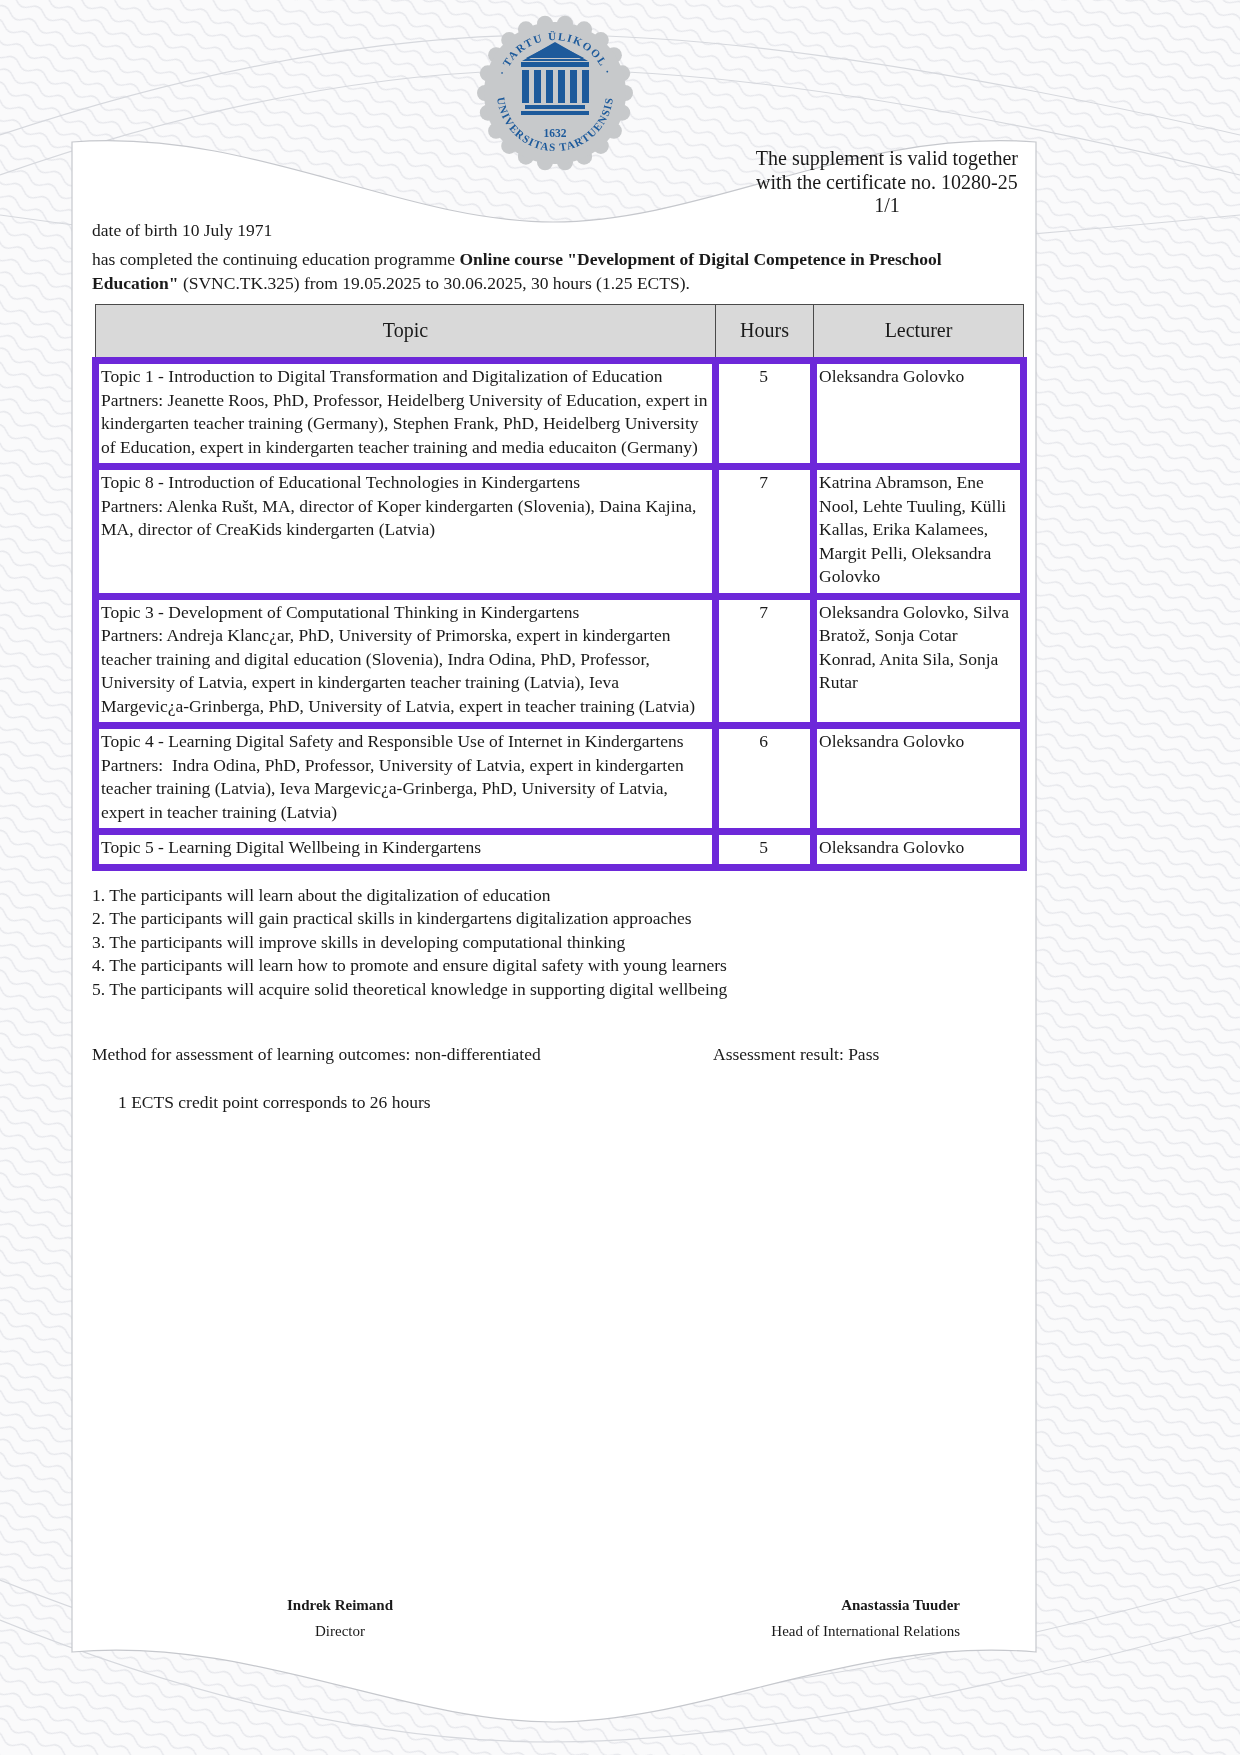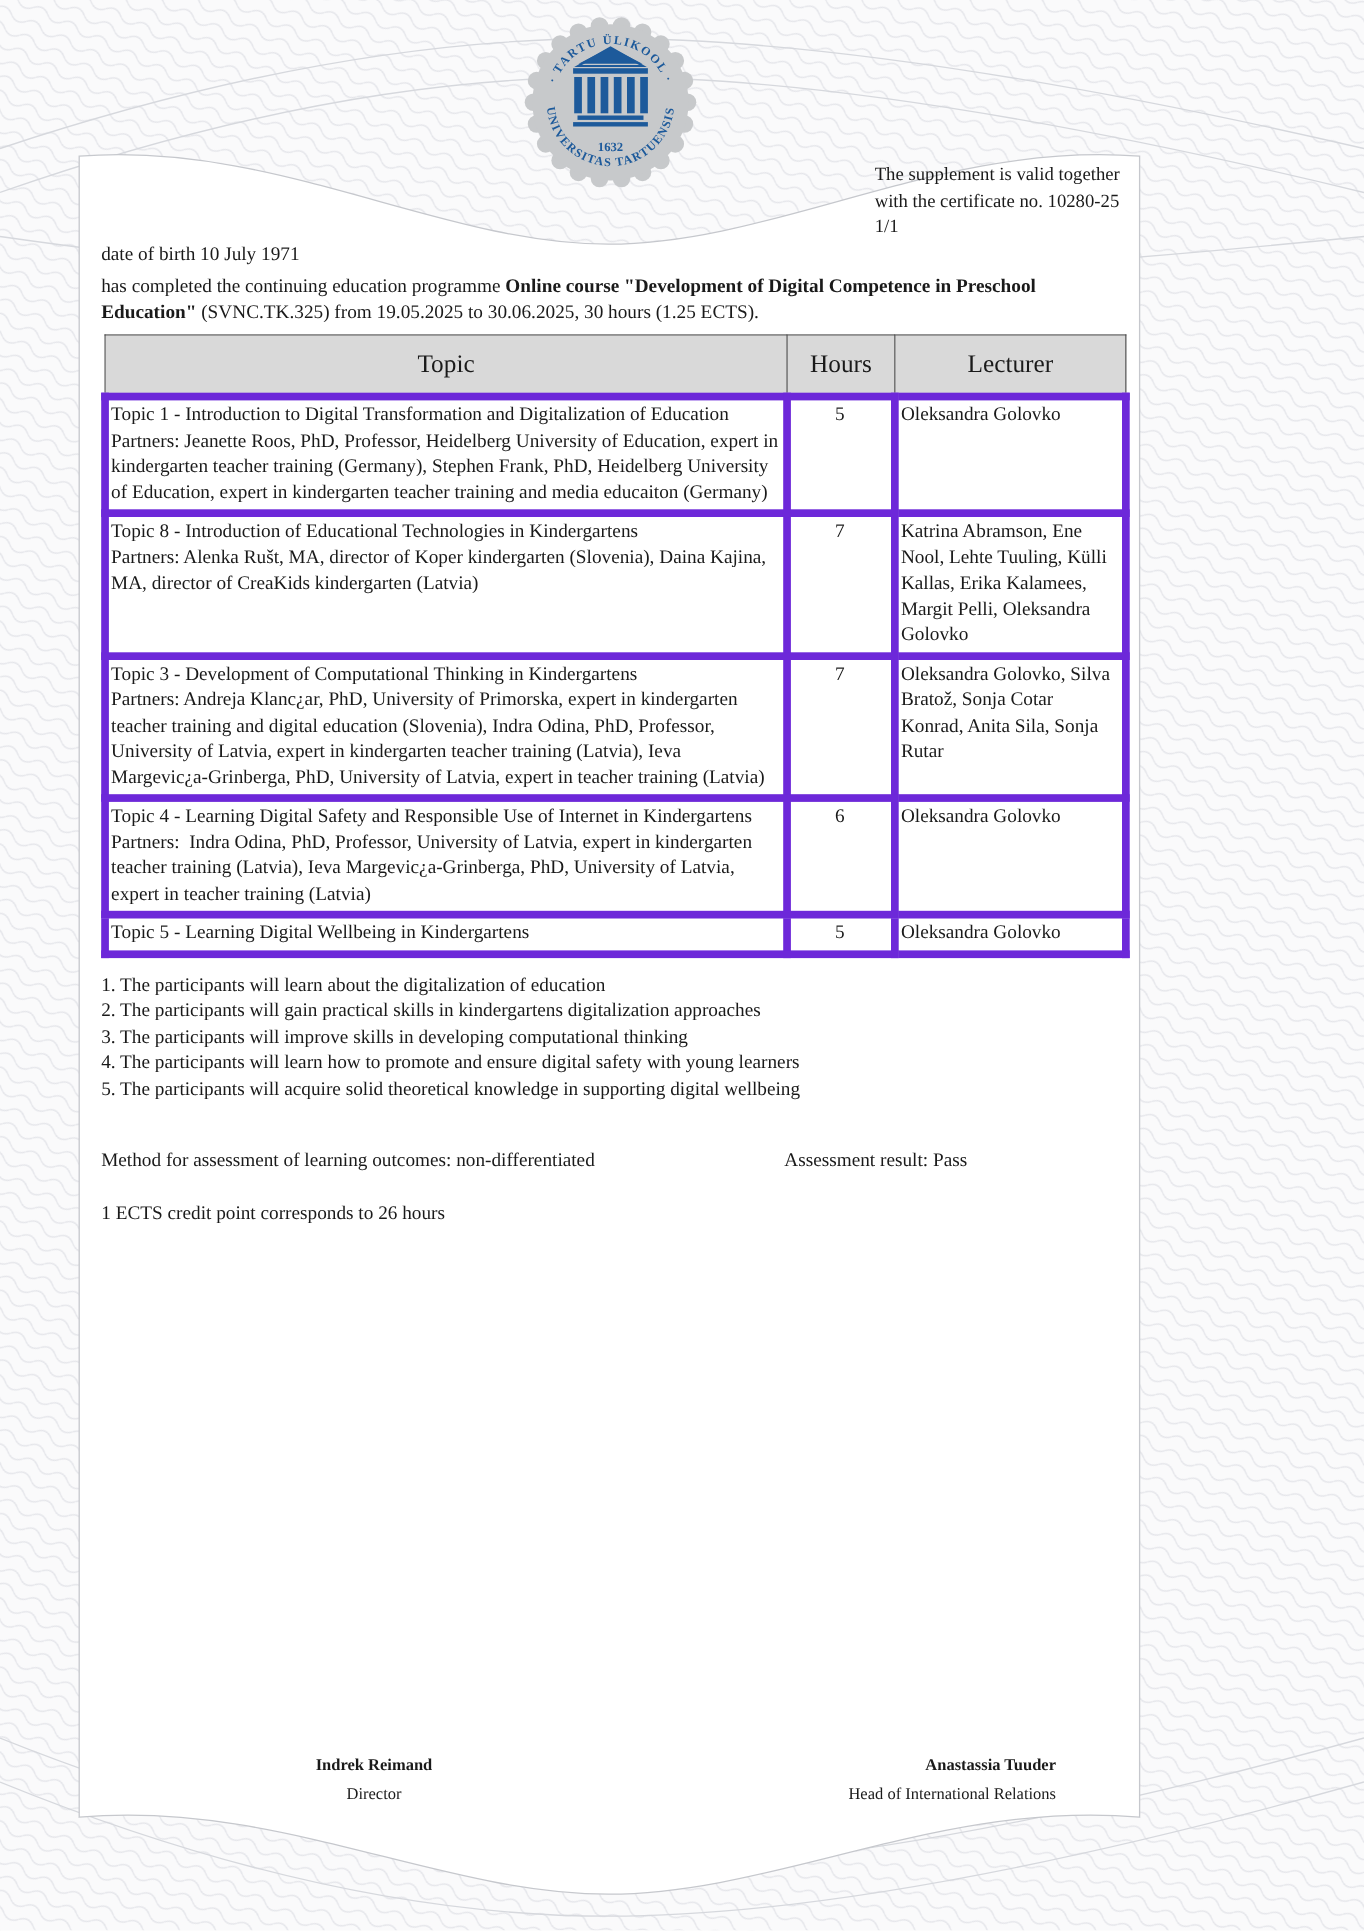--- a/index.html
+++ b/index.html
@@ -5,45 +5,45 @@
   html,body{margin:0;padding:0;}
   body{
     width:1240px;height:1755px;position:relative;overflow:hidden;
     background:#ffffff;
     font-family:"Liberation Serif", serif;
     color:#1a1a1a;
   }
   .bg{position:absolute;left:0;top:0;width:1240px;height:1755px;}
   .seal-wrap{position:absolute;left:470px;top:8px;width:170px;height:170px;}
   .validity{
-    position:absolute;top:147px;right:222px;text-align:left;
-    font-size:17px;line-height:23.5px;white-space:nowrap;
+    position:absolute;top:147px;right:222px;text-align:center;
+    font-size:20px;line-height:23.5px;white-space:nowrap;
   }
   .content{position:absolute;left:92px;top:218px;width:928px;font-size:17.5px;line-height:24px;}
   .recipient-name{font-weight:bold;}
   .programme{margin-top:6px;line-height:23.5px;}
   .programme b{font-weight:bold;}
   table.topics{
     border-collapse:collapse;table-layout:fixed;width:928px;margin-top:9px;
     font-size:17.5px;line-height:23.5px;
   }
   table.topics th{
     background:#d9d9d9;border:1px solid #4a4a4a;font-weight:normal;
-    height:50px;text-align:center;vertical-align:middle;font-size:23px;
+    height:50px;text-align:center;vertical-align:middle;font-size:20px;
   }
   table.topics td{
     border:7px solid #6d28d9;vertical-align:top;
     padding:1px 4px 4px 2px;white-space:pre-wrap;word-wrap:break-word;
   }
   td.topic-cell{padding-right:10px;}
   td.hours-cell{text-align:center;}
   .outcomes{margin-top:13px;line-height:23.5px;}
   .assessment{position:relative;margin-top:42px;height:24px;line-height:23.5px;}
   .assessment .result{position:absolute;left:621px;top:0;}
-  .ects{margin-top:24px;line-height:23.5px;}
+  .ects{margin-top:24px;line-height:23.5px;margin-left:26px;}
   .sig{position:absolute;top:1592px;text-align:center;font-size:15px;line-height:26px;}
   .sig .sig-name{font-weight:bold;}
   .sig1{left:200px;width:280px;}
   .sig2{left:640px;width:320px;text-align:right;}
 </style>
 </head>
 <body>
 
 <svg class="bg" viewBox="0 0 1240 1755" xmlns="http://www.w3.org/2000/svg">
   <defs>

